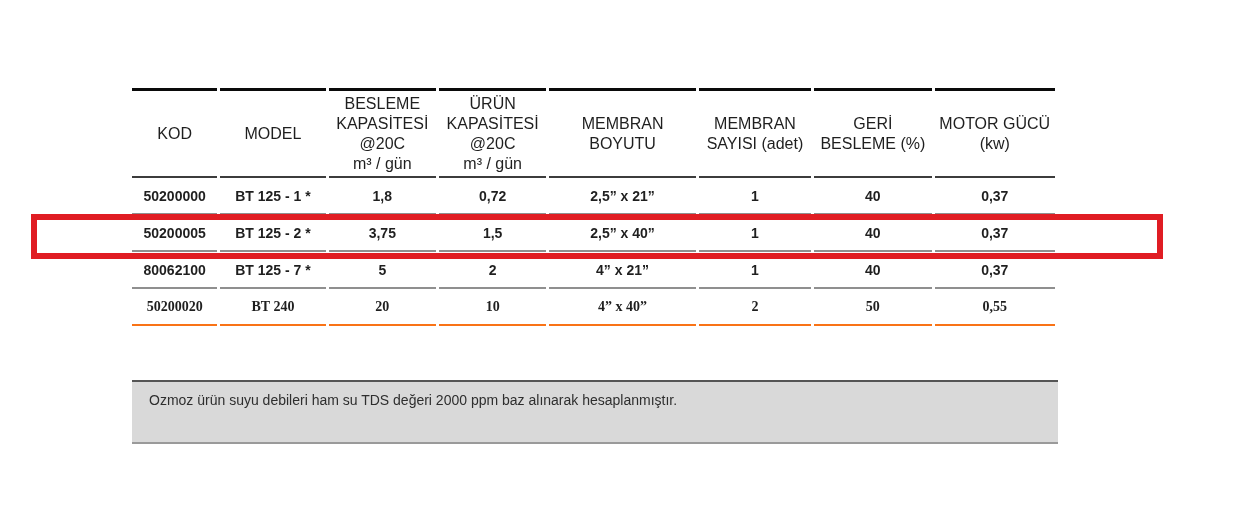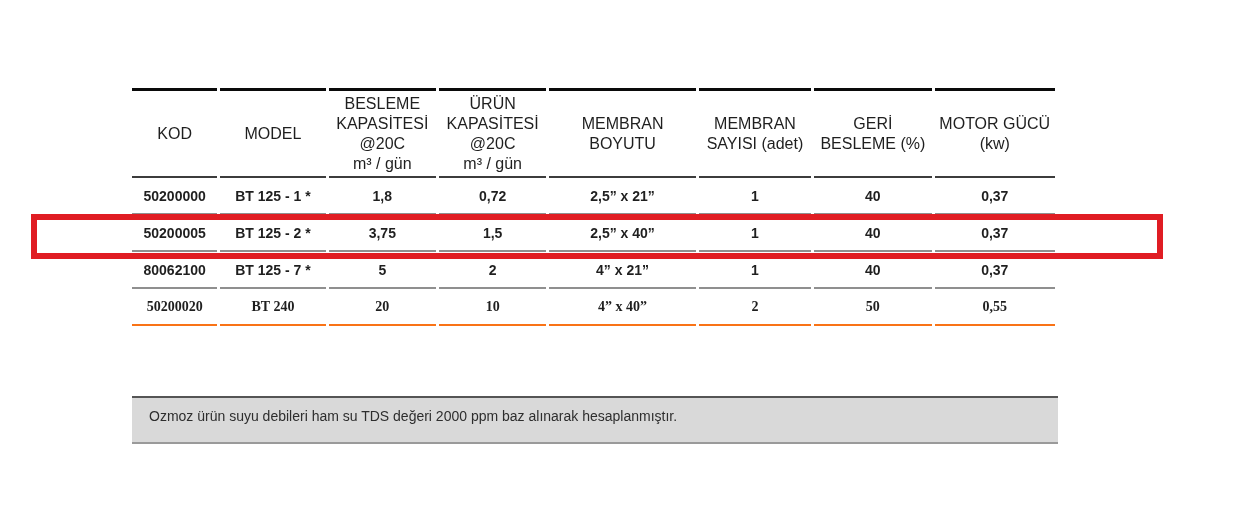--- a/index.html
+++ b/index.html
@@ -45,23 +45,23 @@
     font-weight: 600;
     padding: 0;
   }
   table.spec-table tr.last td {
     border-bottom: 2px solid #f97316;
     font-family: Liberation Serif, serif;
   }
   .note {
     position: absolute;
     left: 132px;
-    top: 396px;
+    top: 380px;
     width: 926px;
-    height: 48px;
+    height: 64px;
     box-sizing: border-box;
     background: #d9d9d9;
     border-top: 2px solid #555555;
     border-bottom: 2px solid #9a9a9a;
     padding: 8px 10px 0 17px;
     font-size: 14px;
     line-height: 20px;
     color: #2e2e2e;
   }
   .highlight {

